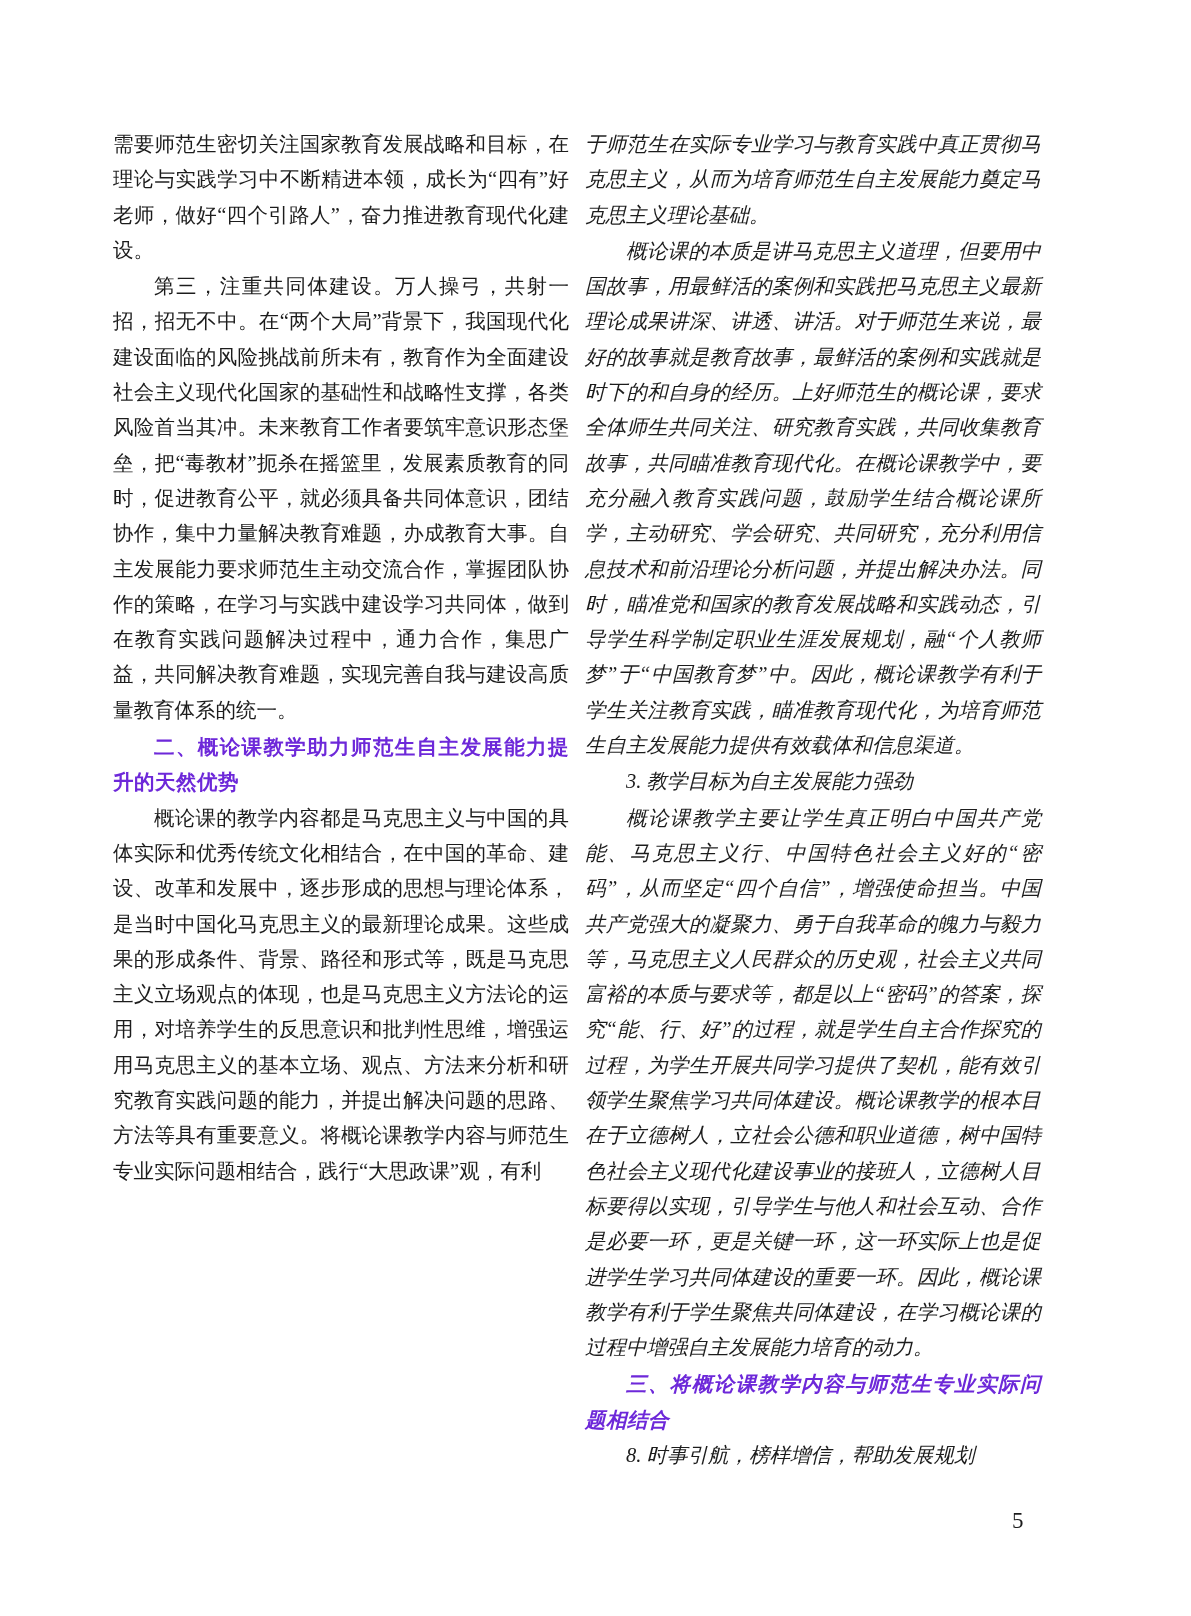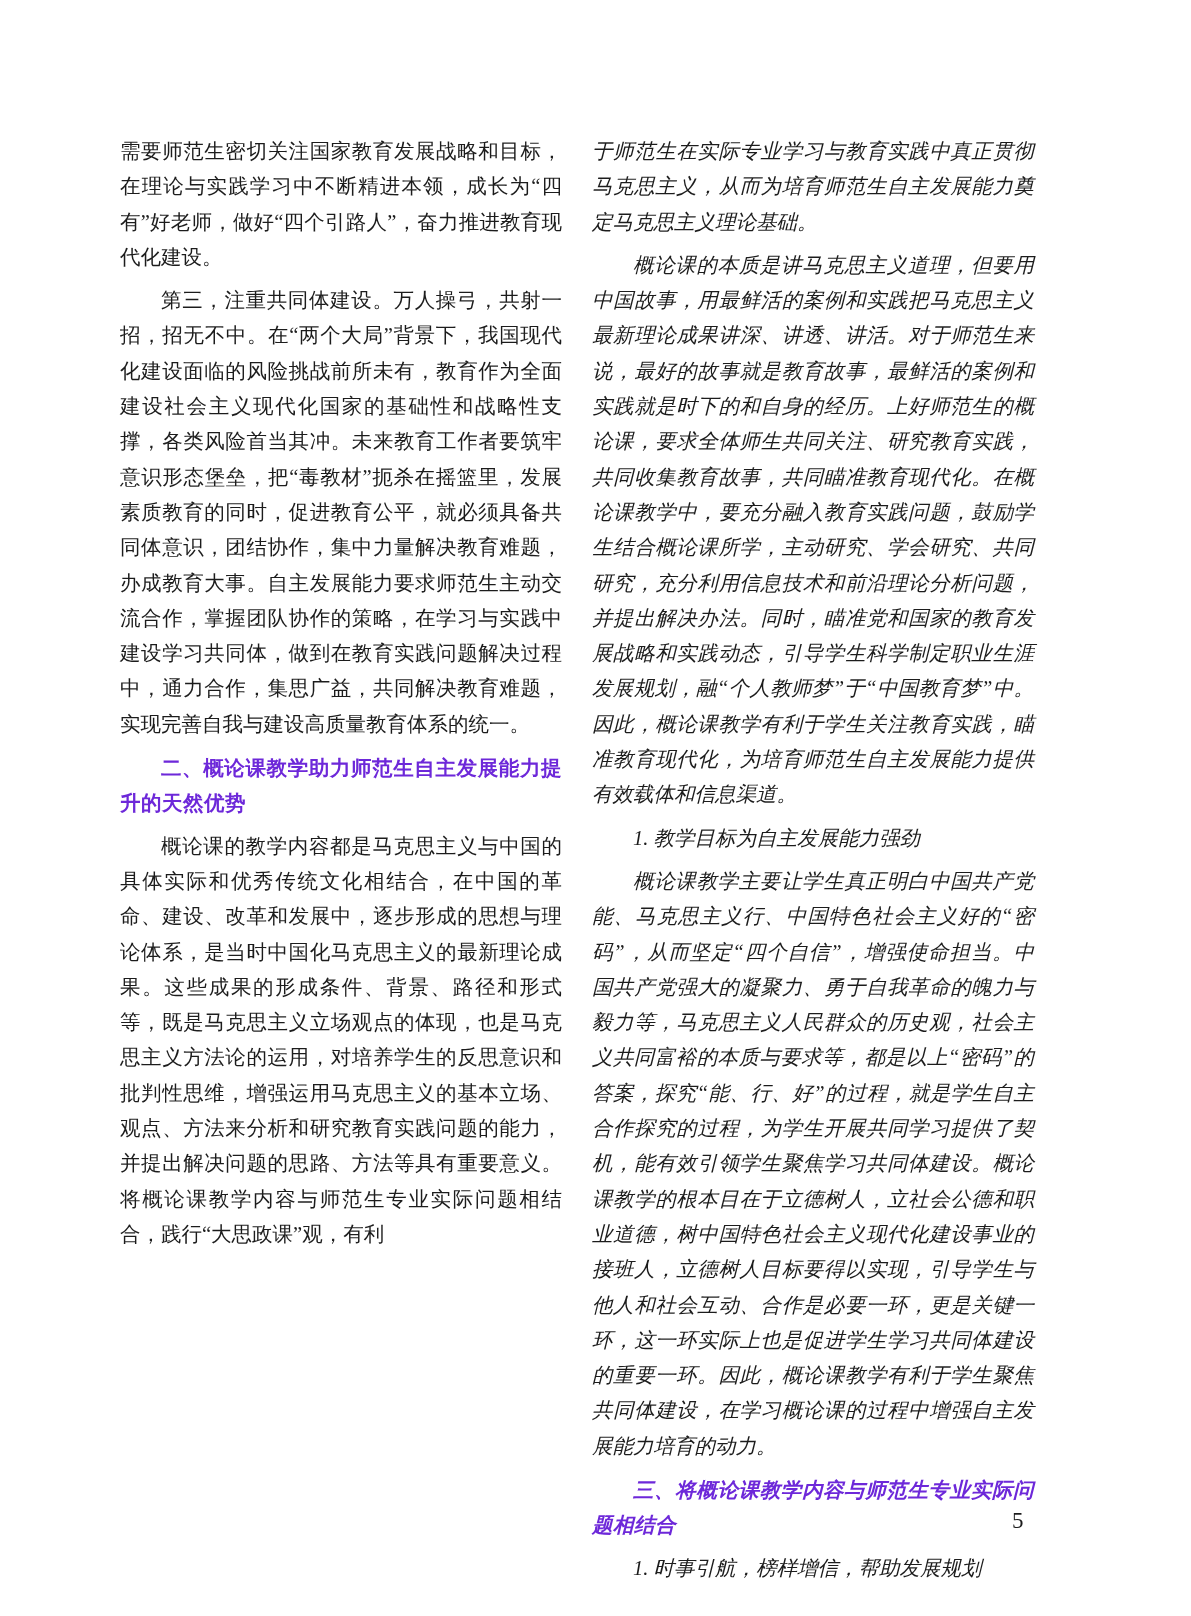--- a/index.html
+++ b/index.html
@@ -22,21 +22,21 @@
     width: 458px;
     font-size: 20.5px;
     line-height: 35.3px;
     text-align: justify;
     text-justify: inter-ideograph;
     word-break: break-all;
   }
   .column-left  { left: 112px; }
   .column-right { left: 584px; font-style: italic; }
   .column p {
-    margin: 8px;
+    margin: 1px;
     padding: 0;
     text-indent: 2em;
   }
   .column p.no-indent {
     text-indent: 0;
   }
   .column p.heading {
     font-family: "Liberation Sans", "DejaVu Sans", sans-serif;
     font-weight: bold;
     color: #6d28d9;
@@ -59,21 +59,21 @@
   <div class="column column-left">
     <p class="body no-indent">需要师范生密切关注国家教育发展战略和目标，在理论与实践学习中不断精进本领，成长为“四有”好老师，做好“四个引路人”，奋力推进教育现代化建设。</p>
     <p class="body">第三，注重共同体建设。万人操弓，共射一招，招无不中。在“两个大局”背景下，我国现代化建设面临的风险挑战前所未有，教育作为全面建设社会主义现代化国家的基础性和战略性支撑，各类风险首当其冲。未来教育工作者要筑牢意识形态堡垒，把“毒教材”扼杀在摇篮里，发展素质教育的同时，促进教育公平，就必须具备共同体意识，团结协作，集中力量解决教育难题，办成教育大事。自主发展能力要求师范生主动交流合作，掌握团队协作的策略，在学习与实践中建设学习共同体，做到在教育实践问题解决过程中，通力合作，集思广益，共同解决教育难题，实现完善自我与建设高质量教育体系的统一。</p>
     <p class="heading">二、概论课教学助力师范生自主发展能力提升的天然优势</p>
     <p class="body">概论课的教学内容都是马克思主义与中国的具体实际和优秀传统文化相结合，在中国的革命、建设、改革和发展中，逐步形成的思想与理论体系，是当时中国化马克思主义的最新理论成果。这些成果的形成条件、背景、路径和形式等，既是马克思主义立场观点的体现，也是马克思主义方法论的运用，对培养学生的反思意识和批判性思维，增强运用马克思主义的基本立场、观点、方法来分析和研究教育实践问题的能力，并提出解决问题的思路、方法等具有重要意义。将概论课教学内容与师范生专业实际问题相结合，践行“大思政课”观，有利</p>
   </div>
 
   <div class="column column-right">
     <p class="body no-indent">于师范生在实际专业学习与教育实践中真正贯彻马克思主义，从而为培育师范生自主发展能力奠定马克思主义理论基础。</p>
     <p class="body">概论课的本质是讲马克思主义道理，但要用中国故事，用最鲜活的案例和实践把马克思主义最新理论成果讲深、讲透、讲活。对于师范生来说，最好的故事就是教育故事，最鲜活的案例和实践就是时下的和自身的经历。上好师范生的概论课，要求全体师生共同关注、研究教育实践，共同收集教育故事，共同瞄准教育现代化。在概论课教学中，要充分融入教育实践问题，鼓励学生结合概论课所学，主动研究、学会研究、共同研究，充分利用信息技术和前沿理论分析问题，并提出解决办法。同时，瞄准党和国家的教育发展战略和实践动态，引导学生科学制定职业生涯发展规划，融“个人教师梦”于“中国教育梦”中。因此，概论课教学有利于学生关注教育实践，瞄准教育现代化，为培育师范生自主发展能力提供有效载体和信息渠道。</p>
-    <p class="body subheading">1. 教学目标为自主发展能力强劲</p>
+    <p class="body subheading">3. 教学目标为自主发展能力强劲</p>
     <p class="body">概论课教学主要让学生真正明白中国共产党能、马克思主义行、中国特色社会主义好的“密码”，从而坚定“四个自信”，增强使命担当。中国共产党强大的凝聚力、勇于自我革命的魄力与毅力等，马克思主义人民群众的历史观，社会主义共同富裕的本质与要求等，都是以上“密码”的答案，探究“能、行、好”的过程，就是学生自主合作探究的过程，为学生开展共同学习提供了契机，能有效引领学生聚焦学习共同体建设。概论课教学的根本目在于立德树人，立社会公德和职业道德，树中国特色社会主义现代化建设事业的接班人，立德树人目标要得以实现，引导学生与他人和社会互动、合作是必要一环，更是关键一环，这一环实际上也是促进学生学习共同体建设的重要一环。因此，概论课教学有利于学生聚焦共同体建设，在学习概论课的过程中增强自主发展能力培育的动力。</p>
     <p class="heading">三、将概论课教学内容与师范生专业实际问题相结合</p>
-    <p class="body subheading">1. 时事引航，榜样增信，帮助发展规划</p>
+    <p class="body subheading">8. 时事引航，榜样增信，帮助发展规划</p>
   </div>
 
   <div class="page-number">5</div>
 
 </div>
 
 </body></html>

